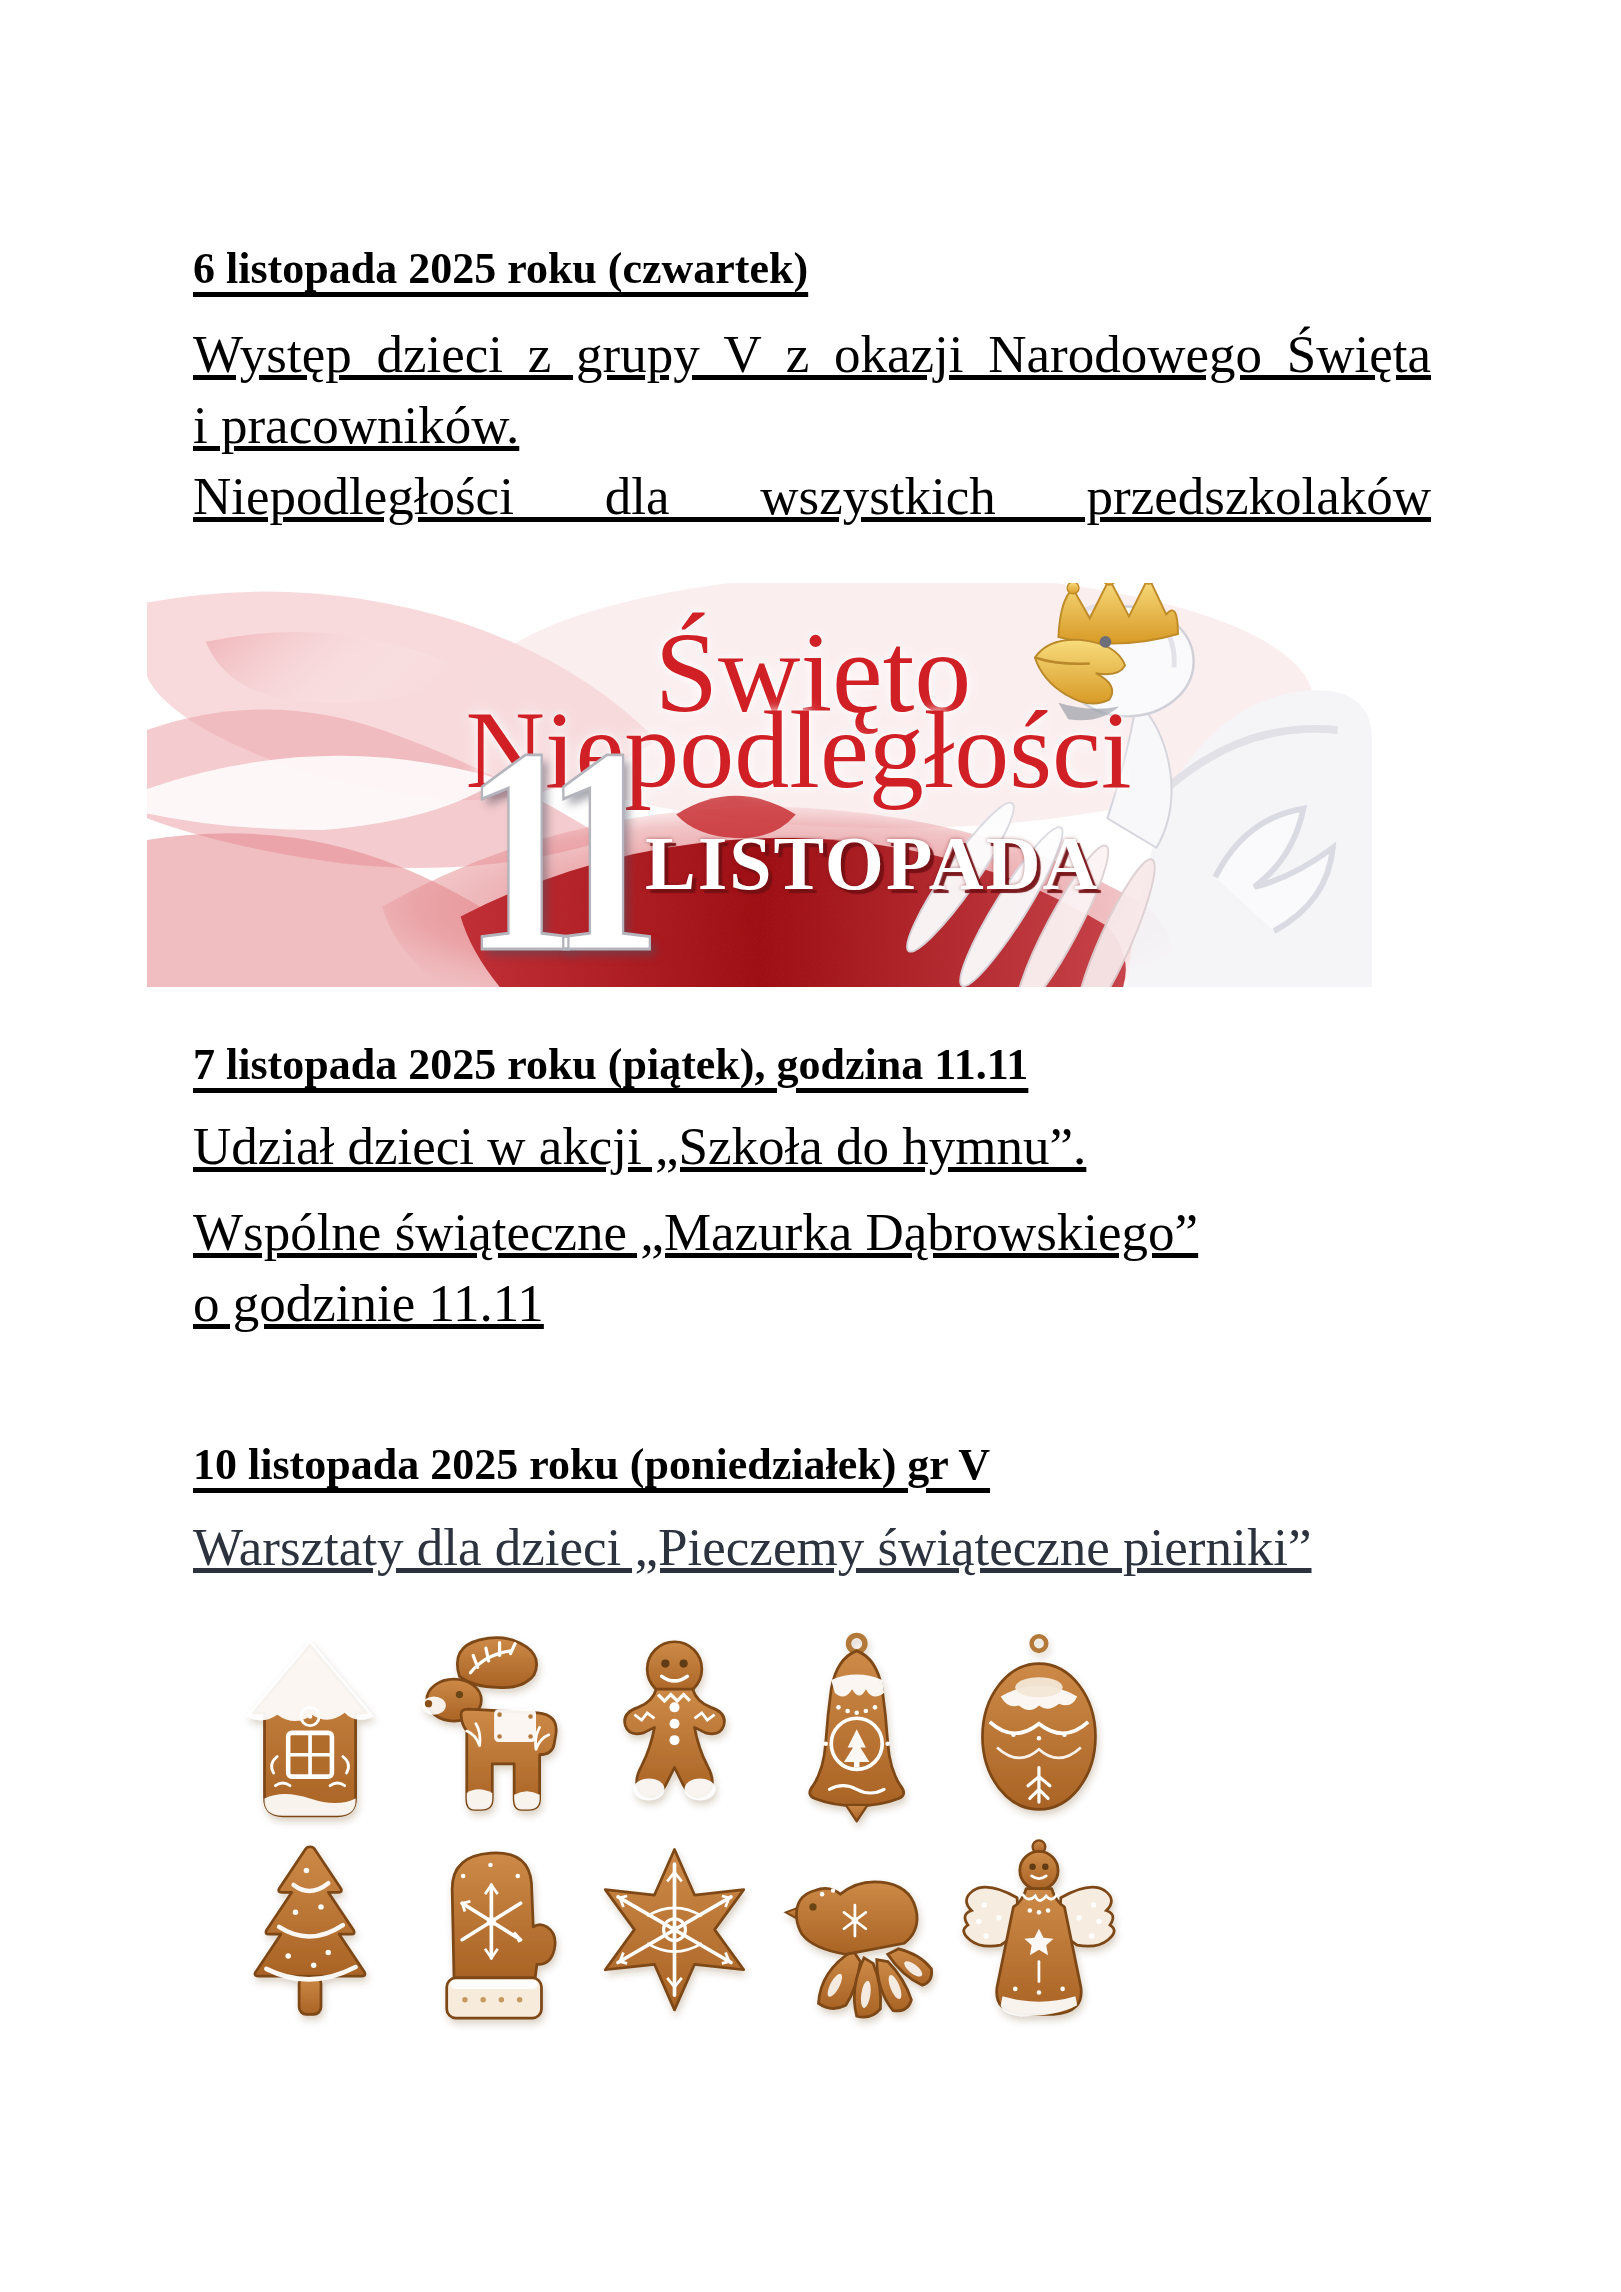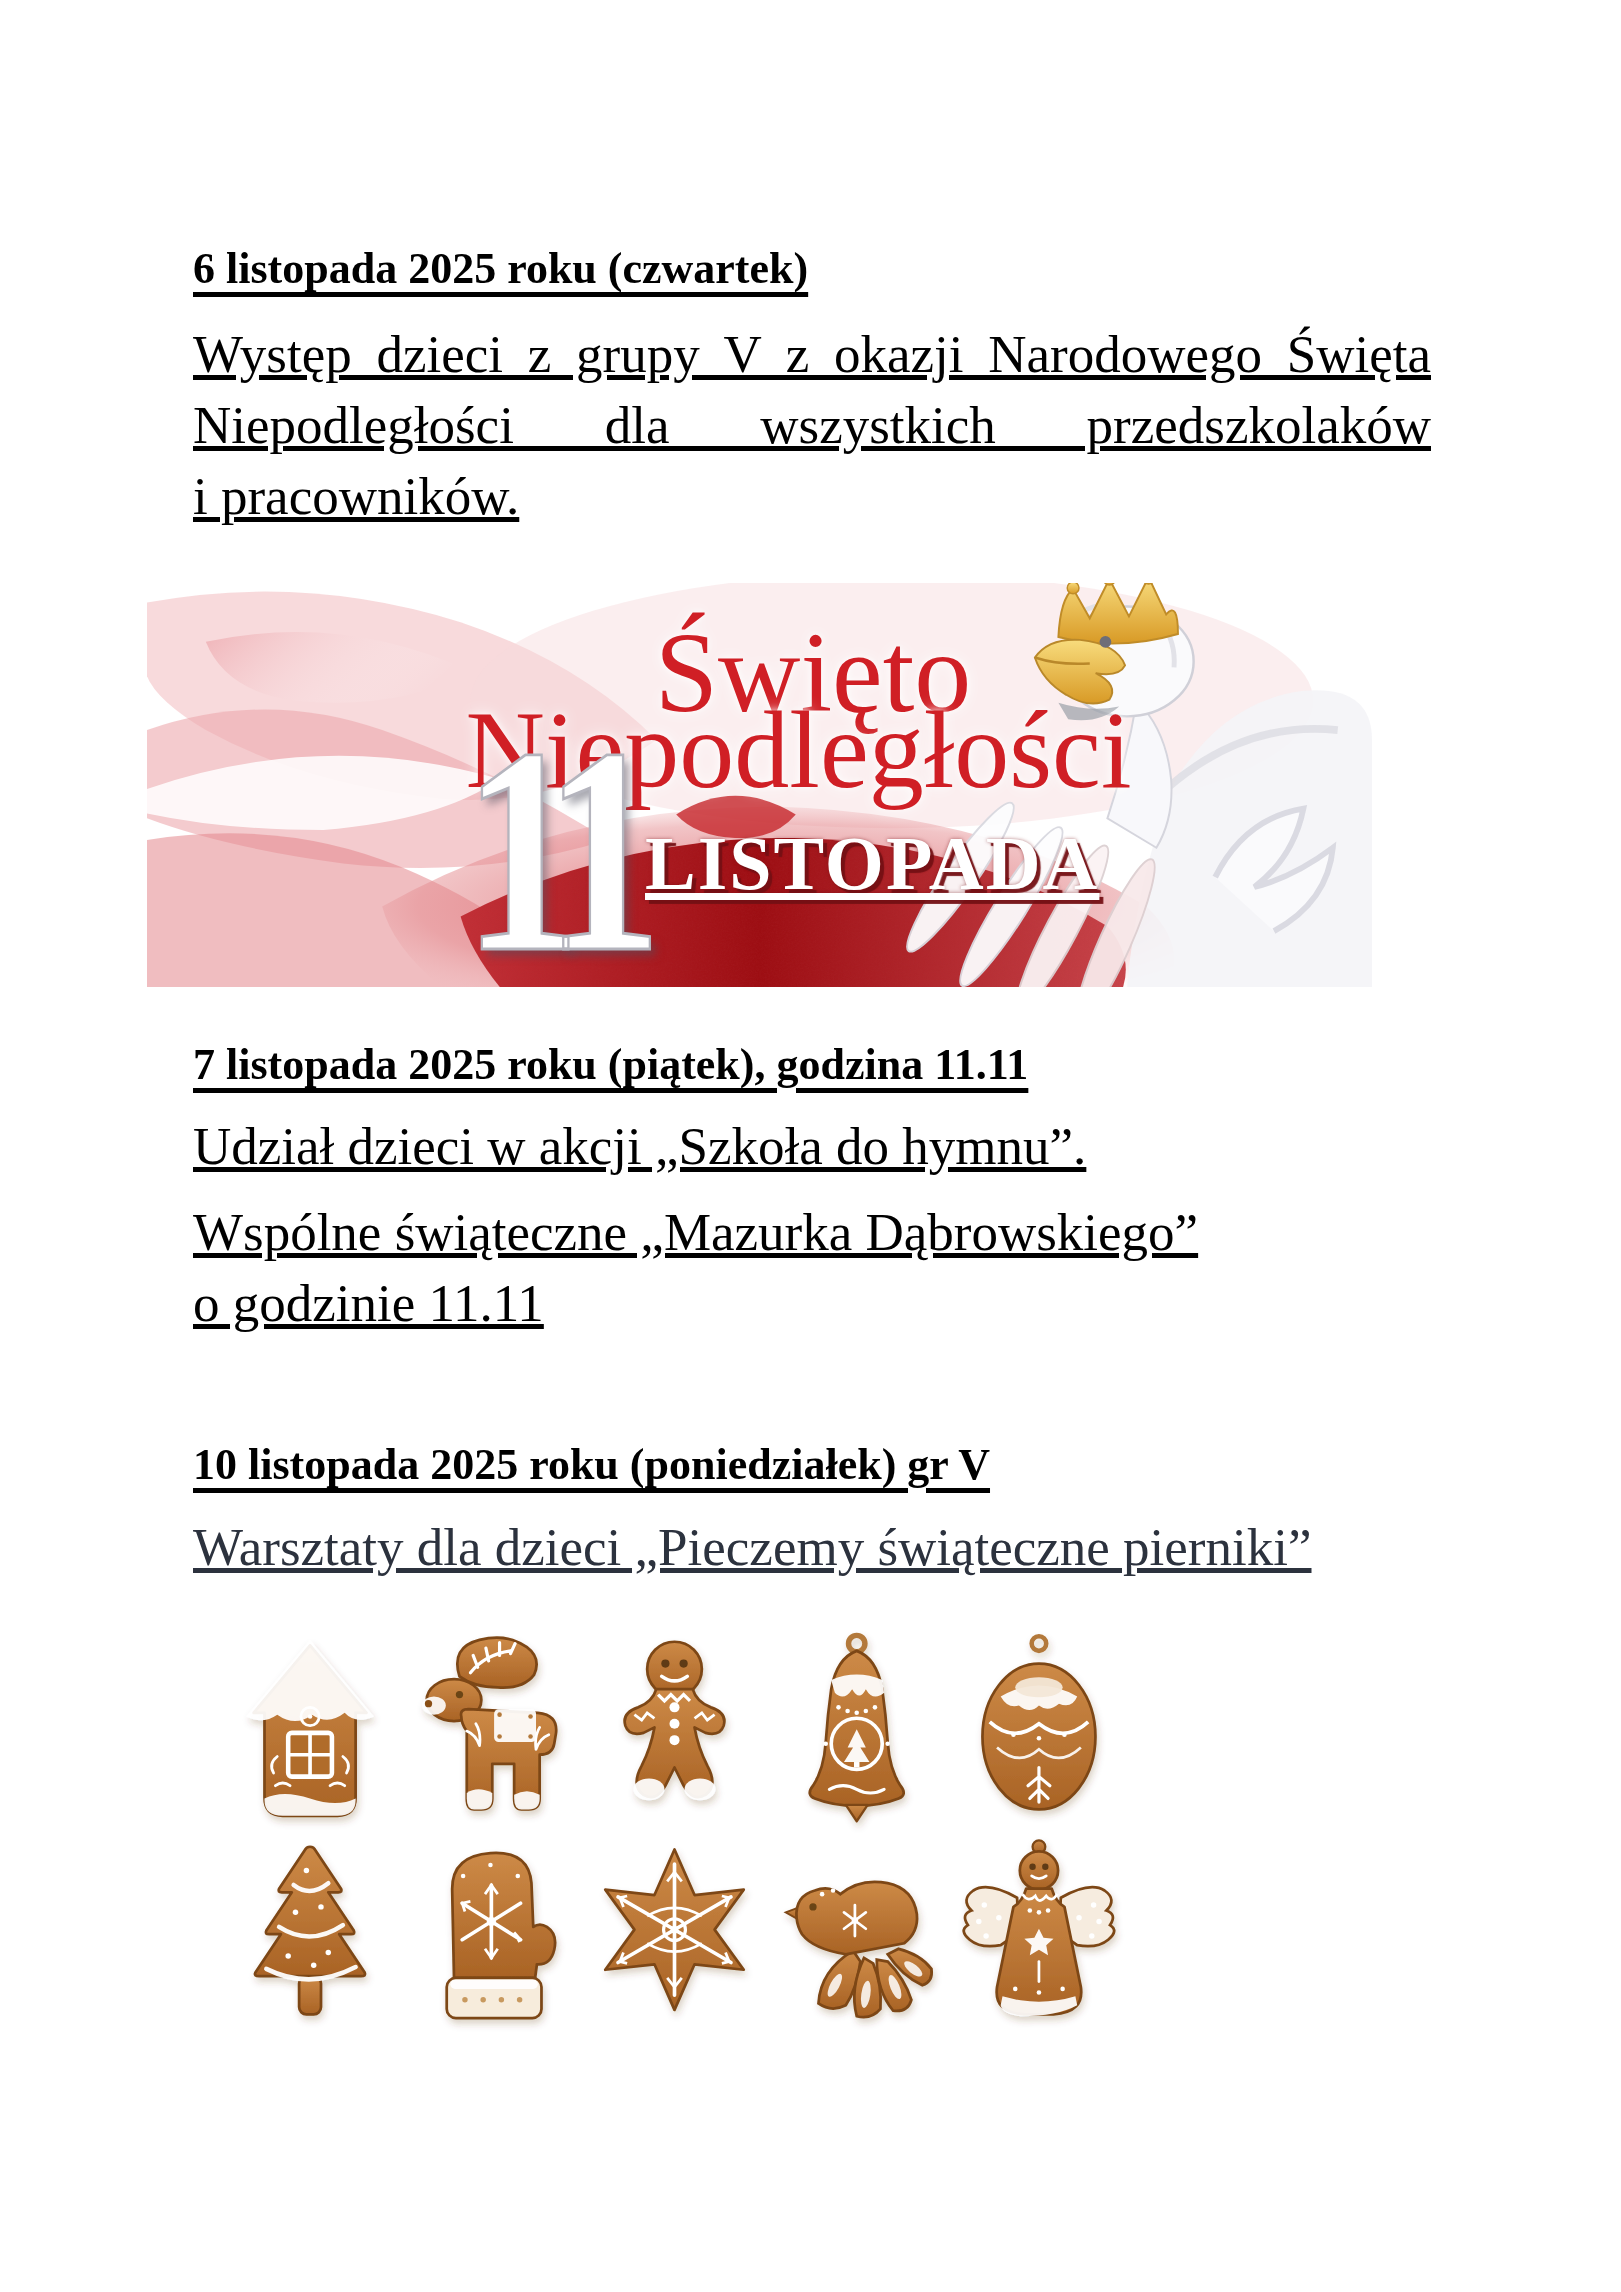--- a/index.html
+++ b/index.html
@@ -49,38 +49,37 @@
     color:#ffffff;letter-spacing:-29px;
     transform:scaleX(.8);transform-origin:left top;
     -webkit-text-stroke:2.9px #b4b4bd;
     text-shadow:6.9px 6.9px 9.8px rgba(80,80,95,.5);
   }
   .b-listopada{
     left:498px;top:242px;
     font-size:76px;line-height:1;font-weight:bold;color:#ffffff;
     letter-spacing:2px;
     text-shadow:3.9px 3.9px 1px rgba(116,16,20,.95), 0 0 3.9px rgba(116,16,20,.55);
-    text-decoration:underline;
   }
 
   
   .cookies{position:absolute;left:218px;top:1629px;width:913px;height:410px;}
   .cookies svg{width:100%;height:100%;}
 </style>
 </head>
 <body>
 
 <div class="page">
 
   <div class="heading" style="top:241px">6 listopada 2025 roku (czwartek)</div>
 
   <div class="para" style="top:319px">
     <span class="pline j">Występ dzieci z grupy V z okazji Narodowego Święta</span>
+    <span class="pline">i pracowników.</span>
     <span class="pline j">Niepodległości dla wszystkich przedszkolaków</span>
-    <span class="pline">i pracowników.</span>
   </div>
 
   <div class="banner">
     <svg viewBox="0 0 1250 412" preserveAspectRatio="none">
       <defs>
         <linearGradient id="goldG" x1="0" y1="0" x2="0" y2="1">
           <stop offset="0" stop-color="#f8dc7d"></stop>
             <stop offset="1" stop-color="#d89a26"></stop>
         </linearGradient>
         <radialGradient id="bandGlow" cx="0.5" cy="0.55" r="0.65">

